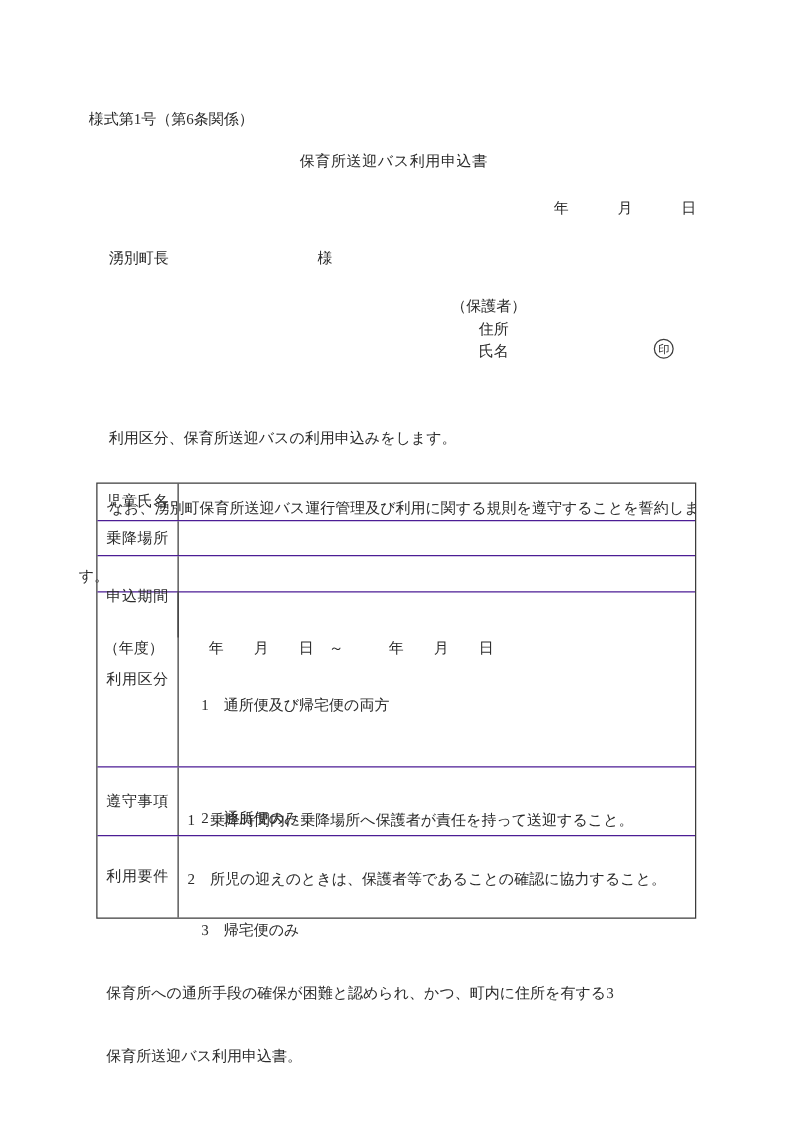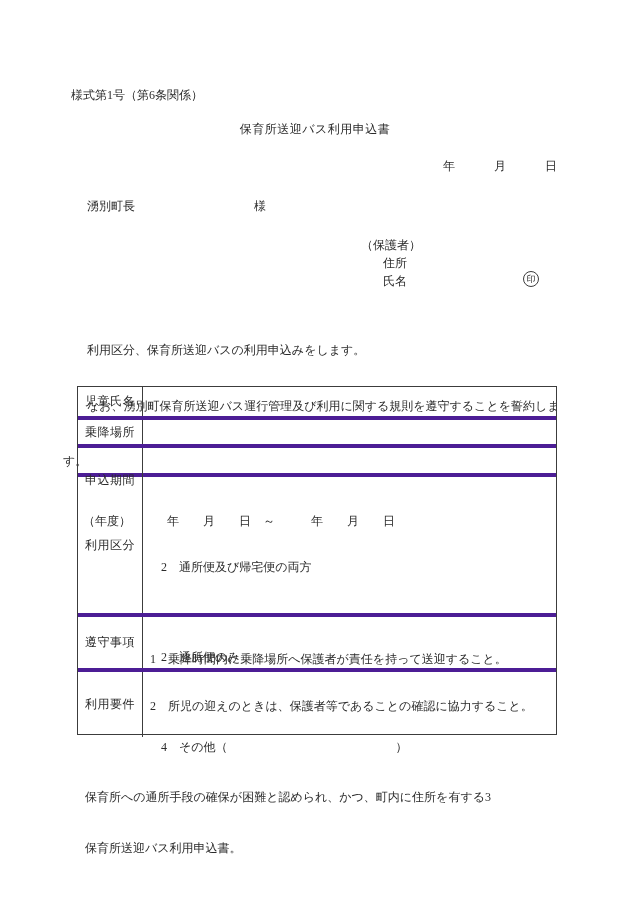--- a/index.html
+++ b/index.html
@@ -39,21 +39,21 @@
   #body-text .line { white-space: pre; }
   #body-text .indent { text-indent: 24px; }
 
   
   #form-table {
     position: absolute;
     left: 77px; top: 386px; width: 480px;
     border: 1px solid #3c3c3c;
   }
   .trow { display: flex; }
-  .trow + .trow { border-top: 4px solid #4c1d95; }
+  .trow + .trow { border-top: 1px solid #4c1d95; }
   .tlabel {
     width: 65px; flex: 0 0 65px;
     border-right: 1px solid #3c3c3c;
     display: flex; align-items: center; justify-content: center;
     letter-spacing: 0.5px;
   }
   .tvalue { flex: 1 1 auto; white-space: pre; }
 
   .row-child   { height: 29px; }
   .row-stop    { height: 28px; }
@@ -105,23 +105,23 @@
   </div>
 
   <div class="trow row-period">
     <div class="tlabel">申込期間</div>
     <div class="tvalue">（年度）　　　年　　月　　日　～　　　年　　月　　日</div>
   </div>
 
   <div class="trow row-usage">
     <div class="tlabel">利用区分</div>
     <div class="tvalue">
-      <div>2　通所便及び帰宅便の両方</div>
+      <div>1　通所便及び帰宅便の両方</div>
       <div>2　通所便のみ</div>
-      <div>4　その他（　　　　　　　　　　　　　　）</div>
+      <div>3　帰宅便のみ</div>
     </div>
   </div>
 
   <div class="trow row-rules">
     <div class="tlabel">遵守事項</div>
     <div class="tvalue">
       <div>1　乗降時間内に乗降場所へ保護者が責任を持って送迎すること。</div>
       <div>2　所児の迎えのときは、保護者等であることの確認に協力すること。</div>
     </div>
   </div>

